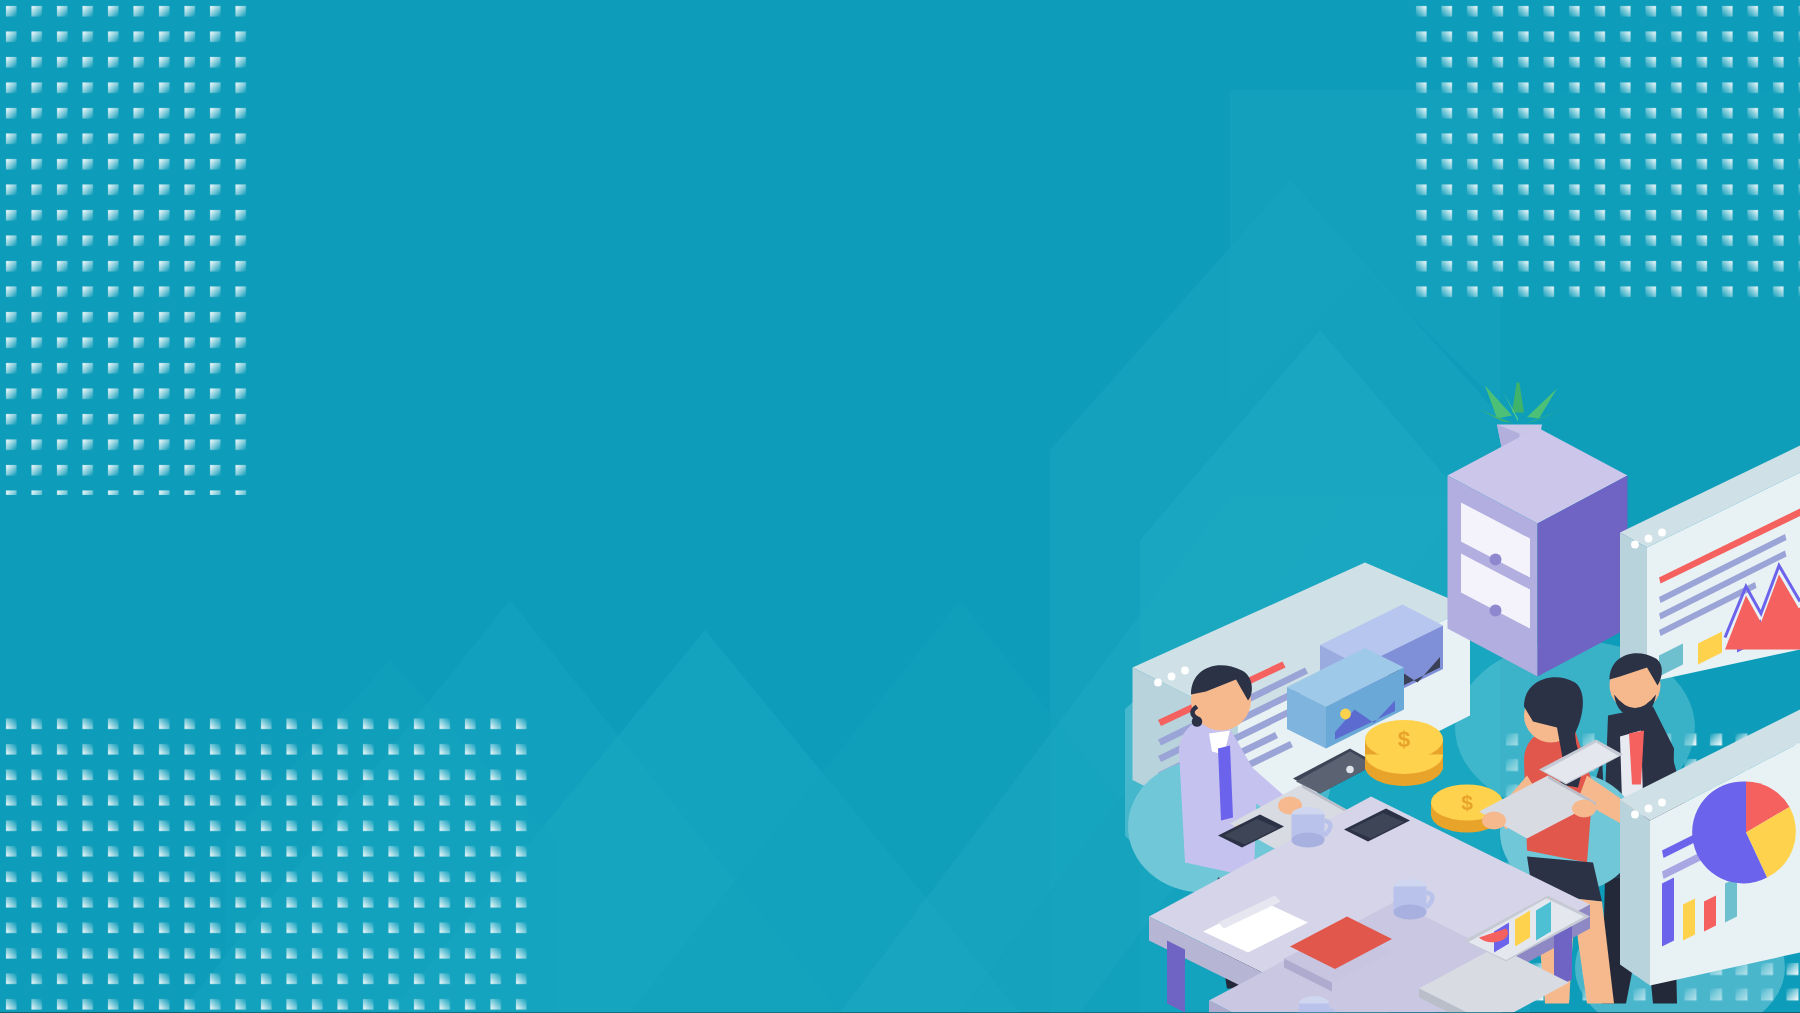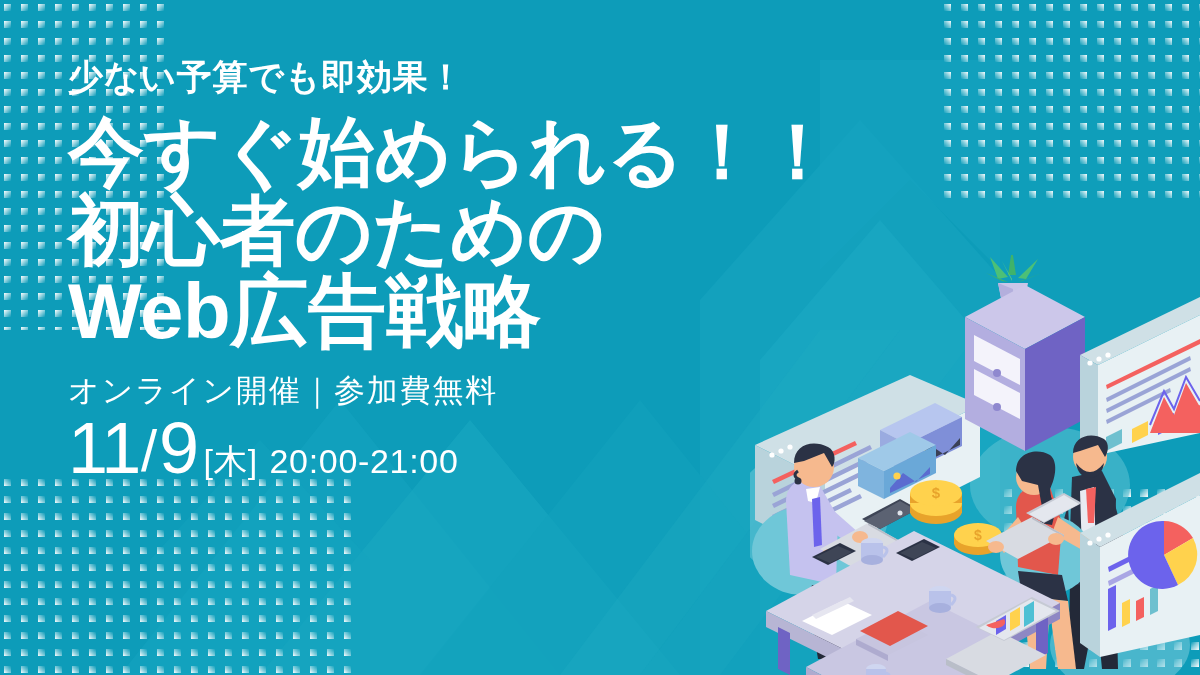--- a/index.html
+++ b/index.html
@@ -376,33 +376,14 @@
 
         <g transform="translate(414,300)">
           <path d="M0,0 L0,-34 A34,34 0 0,1 29,-17 Z" fill="#f4615f"></path>
           <path d="M0,0 L29,-17 A34,34 0 0,1 14,30 Z" fill="#ffd24d"></path>
           <path d="M0,0 L14,30 A34,34 0 1,1 0,-34 Z" fill="#6c63ec"></path>
         </g>
       </g>
     </svg>
   </div>
 
-  <div class="copy">
-    <p class="eyebrow">少ない予算でも即効果！</p>
-
-    <h1 class="headline">
-      <span class="hl-line l1">今すぐ始められる！！</span>
-      <span class="hl-line l2">初心者のための</span>
-      <span class="hl-line l3">Web広告戦略</span>
-    </h1>
-
-    <p class="meta">オンライン開催｜参加費無料</p>
-
-    <p class="dateline">
-      <span class="d-month">11</span>
-      <span class="d-slash">/</span>
-      <span class="d-day">9</span>
-      <span class="d-dow">[木]</span>
-      <span class="d-time">20:00-21:00</span>
-    </p>
-  </div>
 
 </div>
 
 </body></html>

